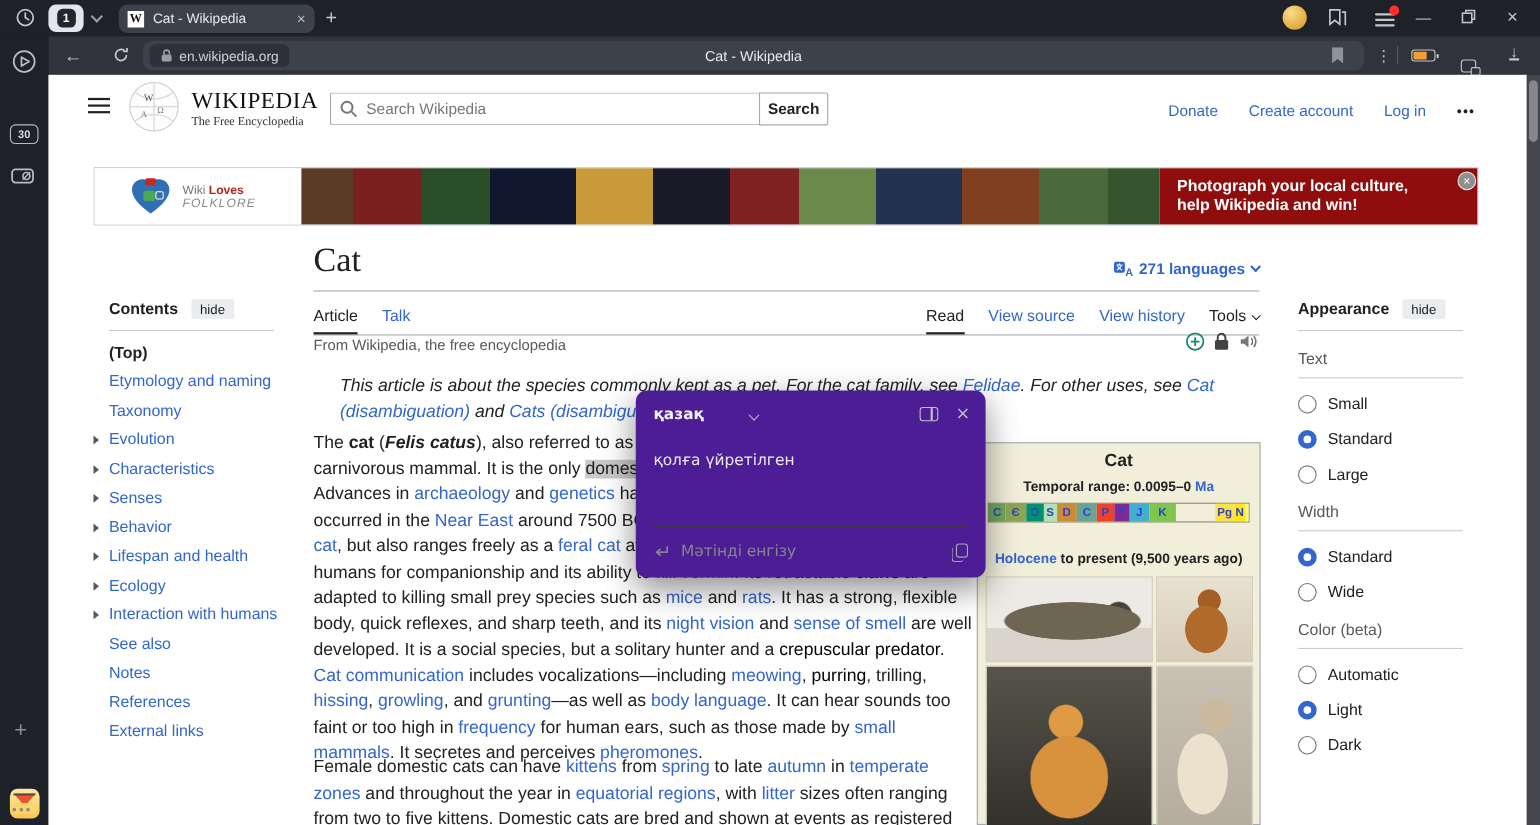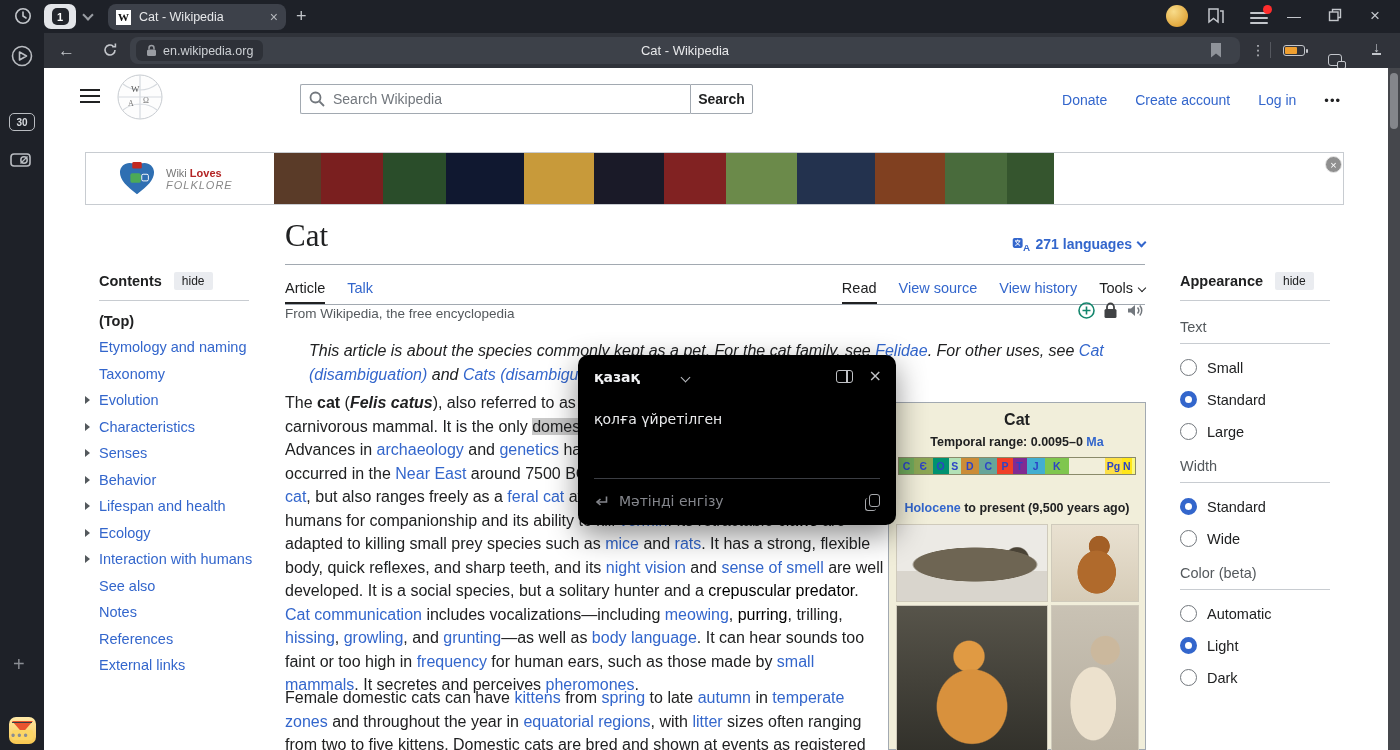--- a/index.html
+++ b/index.html
@@ -123,21 +123,21 @@
 
 
 #appearance{left:1136px;top:204px;width:180px;font-size:14.5px}
 .app-group-label{color:#54595d;margin-top:18px}
 .app-rule{height:1px;background:#c8ccd1;margin:8px 0 0;width:150px}
 .opt-row{display:flex;align-items:center;gap:10px;margin-top:15px;cursor:pointer}
 .radio{width:17px;height:17px;border-radius:50%;border:1px solid #72777d;background:#fff;flex:none}
 .radio.sel{border:5.5px solid #36c}
 
 
-#popup{position:absolute;left:578px;top:355px;width:318px;height:170px;background:#000000;border-radius:10px;box-shadow:0 10px 30px rgba(0,0,0,.45);z-index:60;font-family:"DejaVu Sans","Liberation Sans",sans-serif}
+#popup{position:absolute;left:578px;top:355px;width:318px;height:170px;background:#4c1d95;border-radius:10px;box-shadow:0 10px 30px rgba(0,0,0,.45);z-index:60;font-family:"DejaVu Sans","Liberation Sans",sans-serif}
 #popup-lang{position:absolute;left:16px;top:14px;color:#f1f2f4;font-size:14px;font-weight:bold}
 #popup-lang-chev{position:absolute;left:104px;top:19px;width:7px;height:7px;border-right:1.7px solid #b9bbc0;border-bottom:1.7px solid #b9bbc0;transform:rotate(45deg);cursor:pointer}
 #popup-icons{position:absolute;right:14px;top:13px;display:flex;gap:16px;align-items:center}
 .split-icon{width:17px;height:13px;border:1.6px solid #c0c2c6;border-radius:3px;position:relative}
 .split-icon i{position:absolute;right:4px;top:0;bottom:0;width:1.6px;background:#c0c2c6}
 #popup-close{color:#c0c2c6;font-size:16px;line-height:1;cursor:pointer}
 #popup-text{position:absolute;left:16px;top:56px;color:#e9eaec;font-size:14px}
 #popup-rule{position:absolute;left:16px;top:123px;width:286px;height:1px;background:#3b3d43}
 #popup-foot{position:absolute;left:16px;top:138px;right:16px;display:flex;align-items:center;gap:10px;color:#85878d;font-size:14px}
 .copy-icon{position:absolute;right:0;top:1px;width:11px;height:13px;border:1.6px solid #a7a9ad;border-radius:3px}
@@ -258,20 +258,24 @@
       </div>
     <div class="abs" style="left:72px;top:5px">
       <svg width="48" height="48" viewBox="0 0 48 48">
           <circle cx="24" cy="24" r="22" fill="#fdfdfd" stroke="#c8ccd1" stroke-width="1"></circle>
           <path d="M24 2v44M2 24h44M7 11c10 8 24 8 34 0M7 37c10-8 24-8 34 0" fill="none" stroke="#d6dadf" stroke-width="1.2"></path>
           <text x="15" y="19" font-size="9" font-family="Liberation Serif,serif" fill="#555">W</text>
           <text x="27" y="30" font-size="8" font-family="Liberation Serif,serif" fill="#777">Ω</text>
           <text x="12" y="33" font-size="8" font-family="Liberation Serif,serif" fill="#777">A</text>
         </svg>
     </div>
+    <div class="abs" id="wordmark">
+      <div class="wm1">WIKIPEDIA</div>
+      <div class="wm2">The Free Encyclopedia</div>
+    </div>
     <div class="abs" id="searchbar">
       <div style="position:relative">
         <svg id="search-mag" width="16" height="16" viewBox="0 0 16 16">
             <circle cx="6.5" cy="6.5" r="5" fill="none" stroke="#72777d" stroke-width="1.8"></circle>
             <path d="M10.5 10.5L15 15" stroke="#72777d" stroke-width="1.8"></path>
           </svg>
         <input id="search-input" placeholder="Search Wikipedia" style="">
       </div>
       <button id="search-btn">Search</button>
     </div>
@@ -289,20 +293,21 @@
           <rect x="15" y="1" width="10" height="7" rx="1.5" fill="#c22a22"></rect>
           <rect x="13" y="13" width="11" height="10" rx="2" fill="#4caa57"></rect>
           <rect x="25" y="14" width="7" height="7" rx="1.5" fill="#2f6fb2" stroke="#fff" stroke-width="1"></rect>
         </svg>
         <div id="brand-text">
           <div class="b1"><span>Wiki </span><b>Loves</b></div>
           <div class="b2">FOLKLORE</div>
         </div>
       </div>
       <div id="banner-photos"></div>
+      <div id="banner-msg">Photograph your local culture, help Wikipedia and win!</div>
     </div>
     <div class="abs" id="banner-close">×</div>
 
     <div class="abs" id="toc">
       <div class="panel-head">
         <b>Contents</b>
         <span class="hide-chip">hide</span>
       </div>
       <div class="panel-rule"></div>
       <div>

